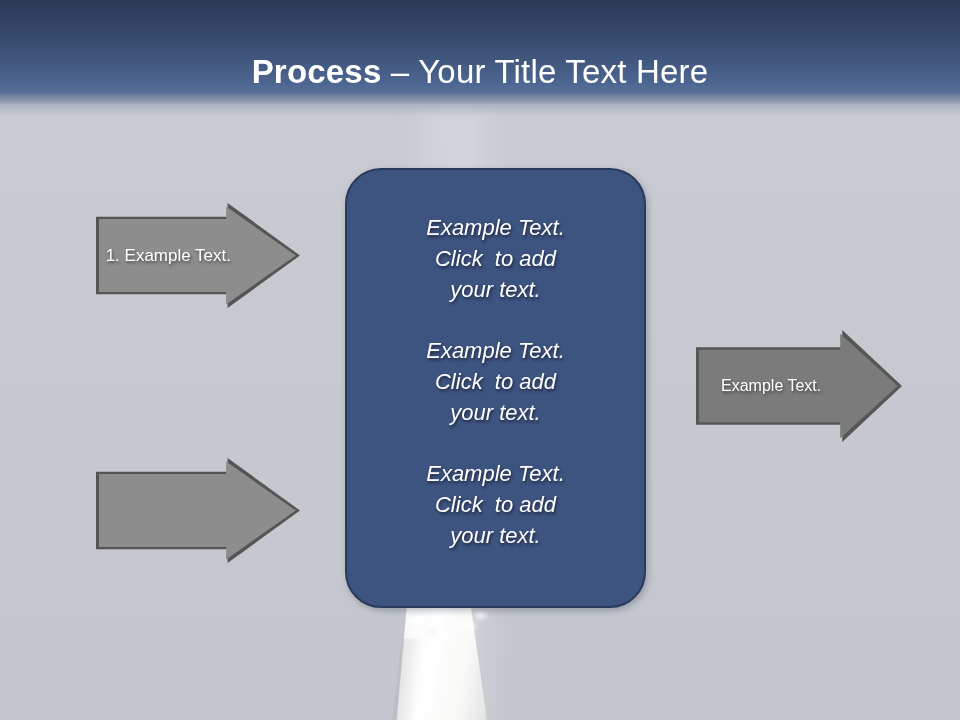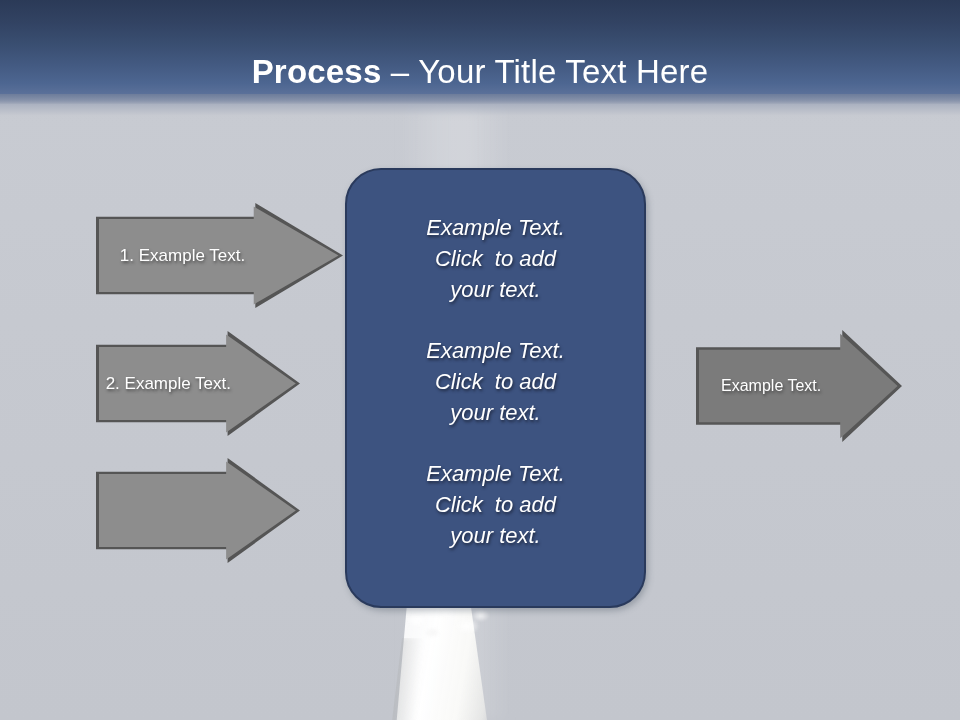--- a/index.html
+++ b/index.html
@@ -225,31 +225,26 @@
     <div class="crown"></div>
   </div>
 
   <div class="header"></div>
   <div class="header-fade"></div>
 
   <div class="title">
     <span class="strong">Process</span><span class="light"> – Your Title Text Here</span>
   </div>
 
-  <div class="arrow" style="left:96px; top:203px; width:204px; height:105px;padding-left:43px;">
+  <div class="arrow" style="left:96px; top:203px; width:204px; height:105px;">
     <div class="outline"></div>
     <div class="inner"></div>
     <div class="label">1. Example Text.</div>
   </div>
 
-  <div class="arrow" style="left:96px; top:331px; width:204px; height:105px;">
-    <div class="outline"></div>
-    <div class="inner"></div>
-    <div class="label">2. Example Text.</div>
-  </div>
 
   <div class="arrow" style="left:96px; top:458px; width:204px; height:105px;">
     <div class="outline"></div>
     <div class="inner"></div>
   </div>
 
   <div class="center-box">
     <div class="center-block">
       <span class="l">Example Text.</span>
       <span class="l">Click  to add</span>

